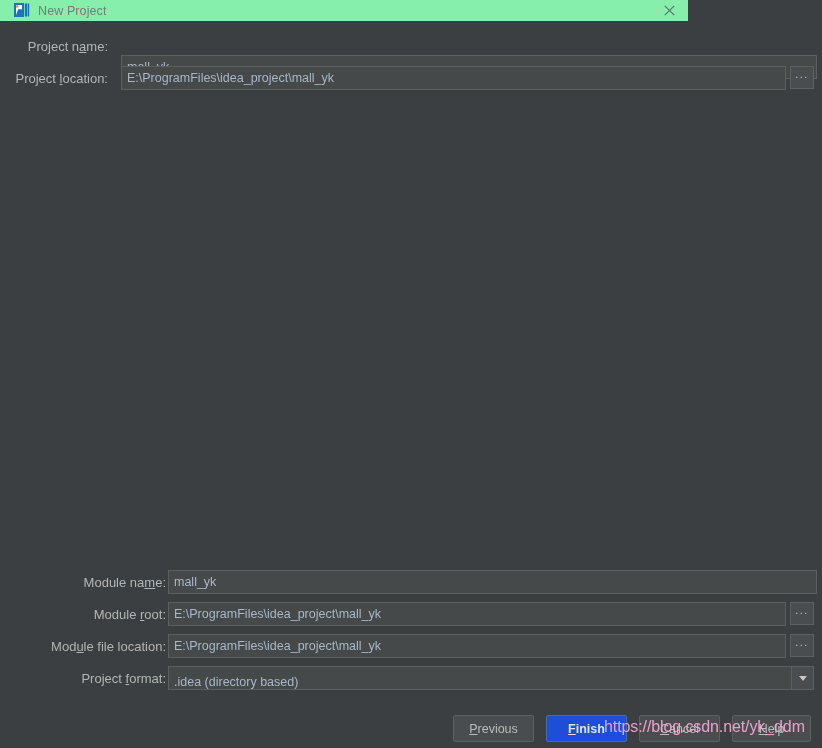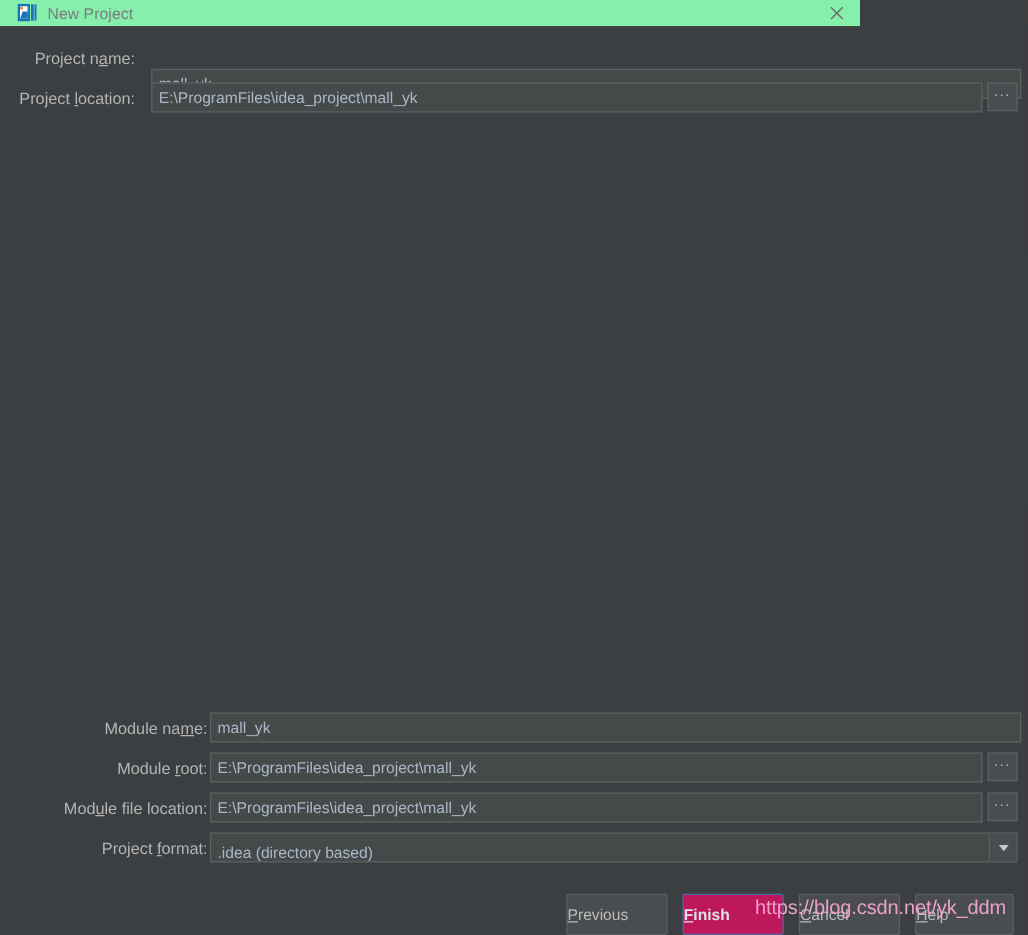--- a/index.html
+++ b/index.html
@@ -174,35 +174,35 @@
   .combo-arrow {
     width: 0; height: 0;
     border-left: 4px solid transparent;
     border-right: 4px solid transparent;
     border-top: 5px solid #c6c6c6;
   }
 
   
   .dlg-btn {
     position: absolute;
-    height: 33px;
+    height: 27px;
     background: #4a4d4f;
     border: 1px solid #5e6060;
     border-radius: 2px;
     box-sizing: border-box;
     display: flex;
     align-items: center;
-    justify-content: flex-start;
+    justify-content: center;
     color: #bbbbbb;
     font-size: 12.5px;
     cursor: pointer;
     font-family: "Liberation Sans", sans-serif;
   }
   .dlg-btn.default {
-    background: #be185d;
+    background: #1d4ed8;
     border: 1px solid #4a6e9c;
     color: #dfe3e6;
     font-weight: bold;
   }
   .dlg-btn u { text-decoration: underline; }
 
   
   #watermark {
     position: absolute;
     left: 604px;

